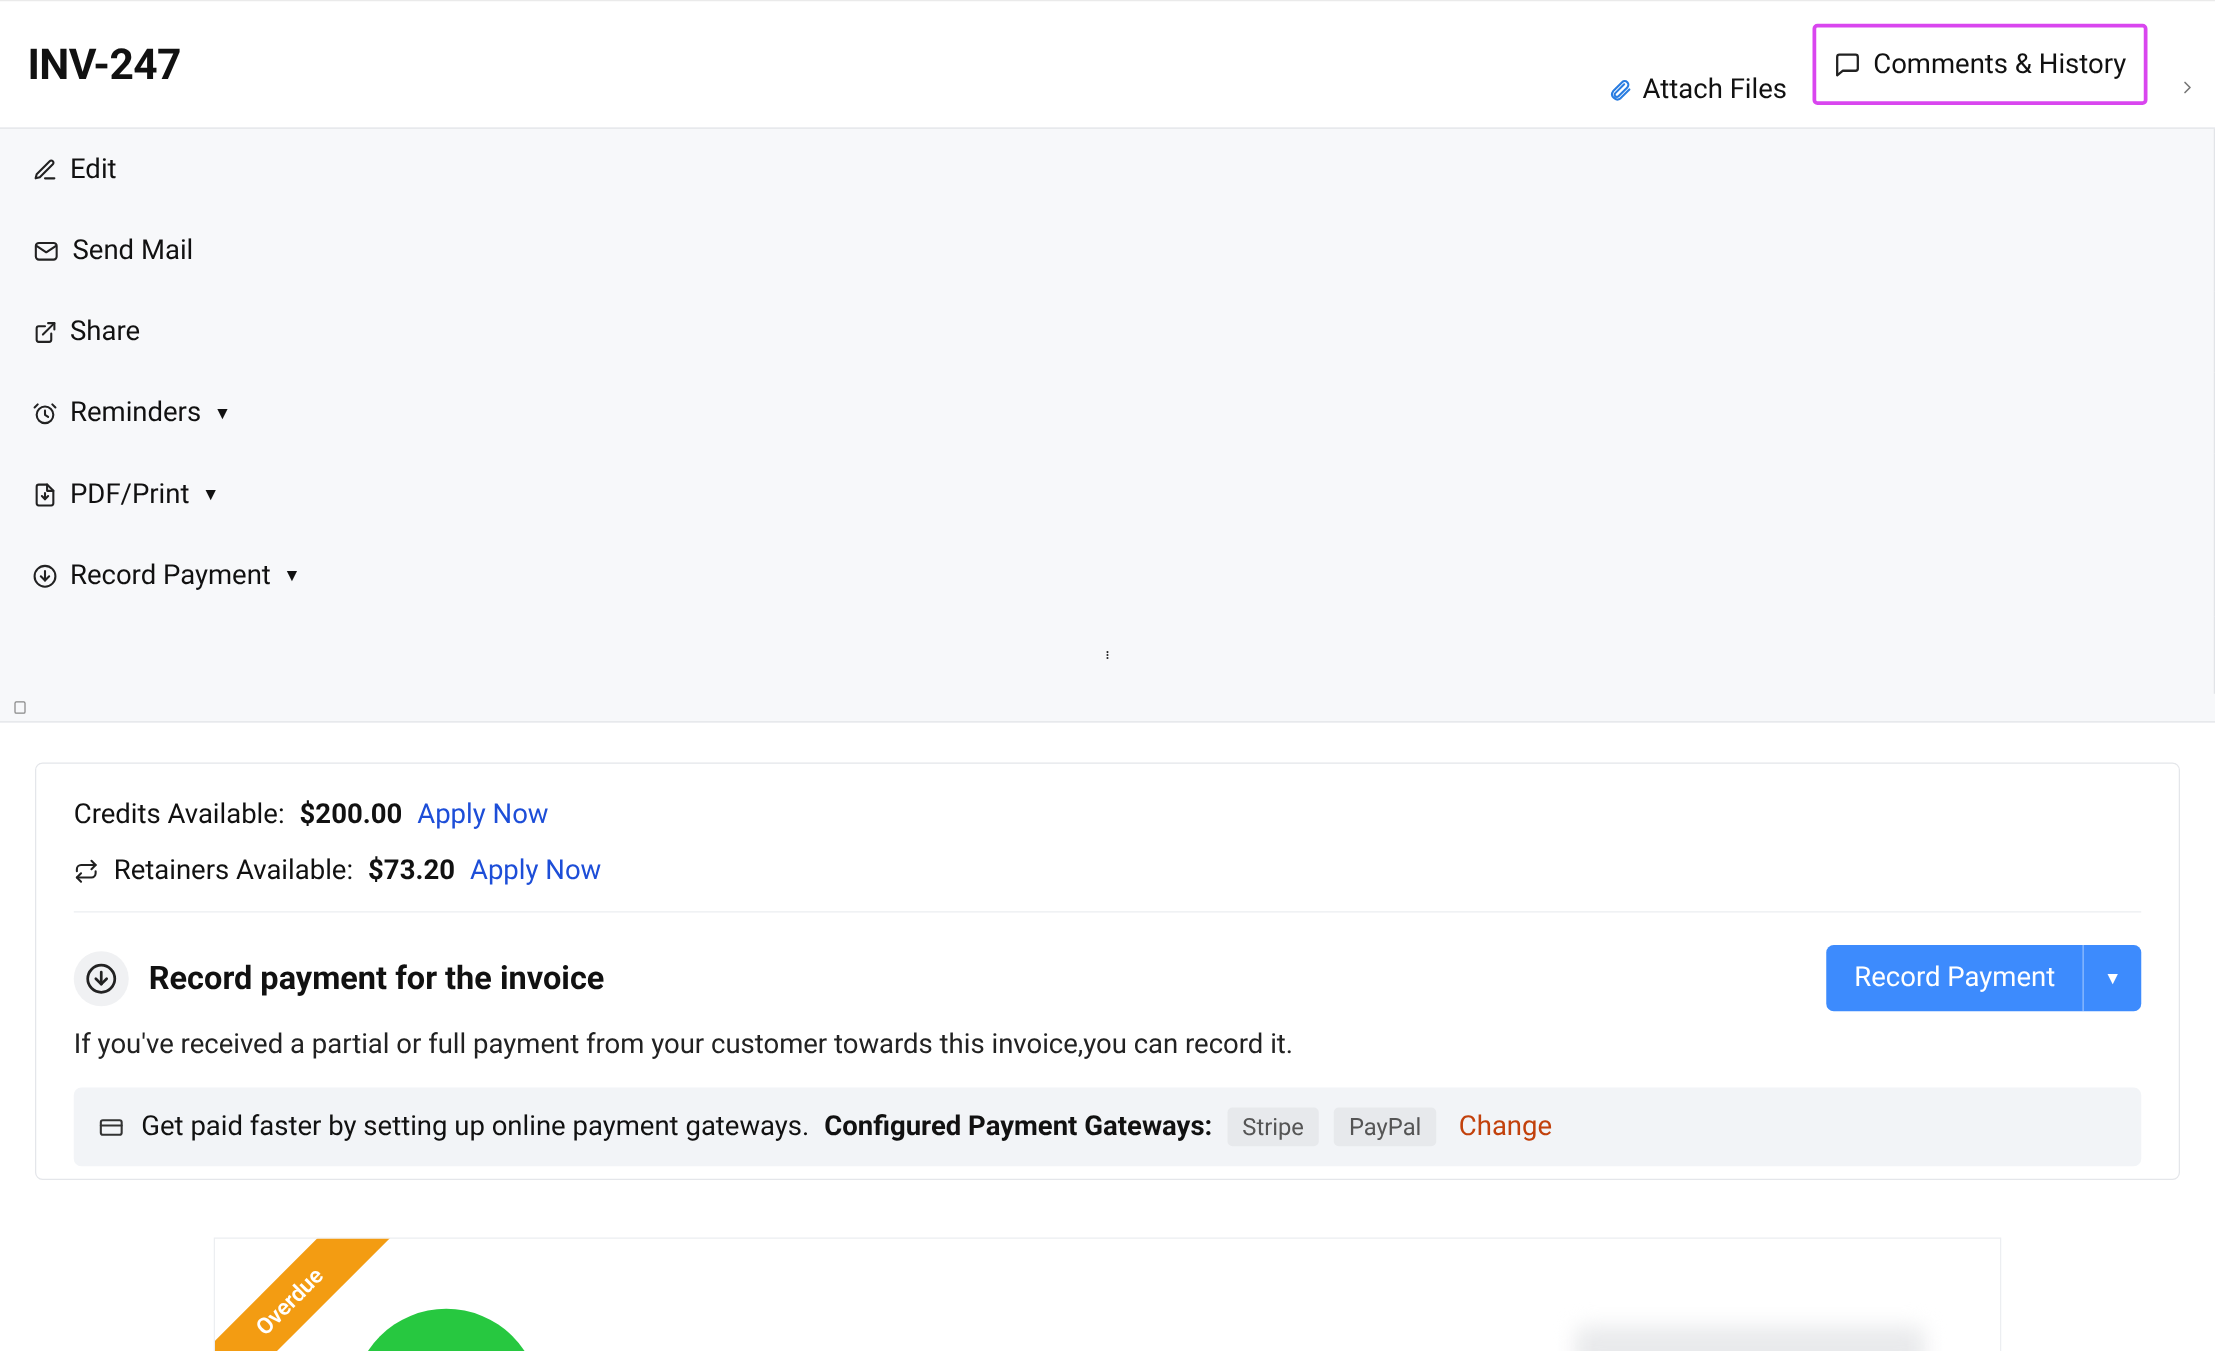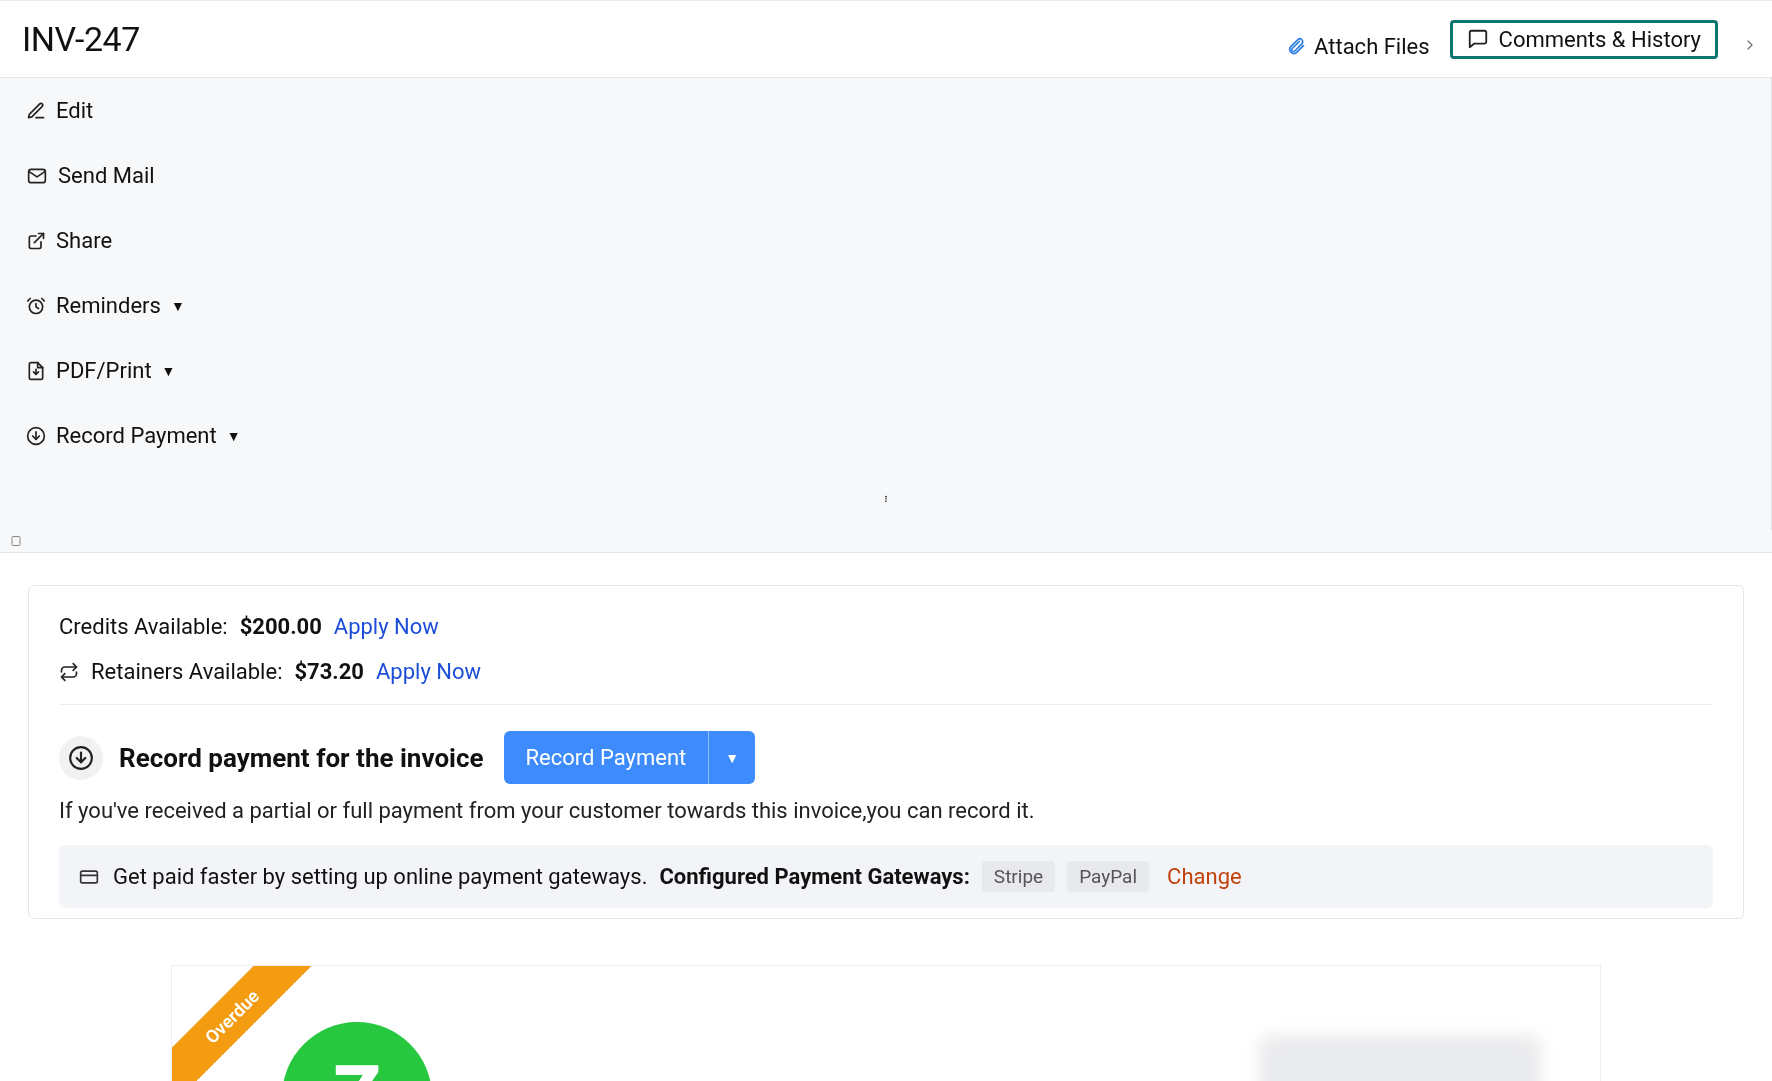--- a/index.html
+++ b/index.html
@@ -12,37 +12,37 @@
   }
   .topbar {
     display: flex;
     align-items: center;
     justify-content: space-between;
     padding: 18px 10px 18px 22px;
     border-top: 1px solid #eaeaea;
   }
   .page-title {
     font-size: 34px;
-    font-weight: 400;
+    font-weight: 700;
     letter-spacing: -0.5px;
   }
   .topbar-right {
     display: flex;
     align-items: flex-end;
     gap: 20px;
   }
   .attach-files {
     display: flex; align-items: center; gap: 8px;
     font-size: 22px; cursor: pointer;
   }
   .comments-history {
     display: flex; align-items: center; gap: 10px;
     font-size: 22px;
-    border: 3px solid #0f766e;
-    padding: 4px 14px;
+    border: 3px solid #d946ef;
+    padding: 17px 14px;
     border-radius: 4px;
     cursor: pointer;
   }
   .chevron-right {
     color: #555; font-size: 28px; cursor: pointer; padding: 0 4px;
   }
   
   .toolbar {
     display: flex;
     align-items: stretch;
@@ -76,21 +76,21 @@
   }
   .credit-row {
     display:flex; align-items:center; gap:12px;
     font-size: 22px;
     margin-bottom: 20px;
   }
   .credit-row .amt { font-weight:700; }
   .apply-link { color:#1d4ed8; cursor:pointer; }
   .divider { border:none; border-top:1px solid #eceef1; margin: 12px 0 26px 0; }
   .record-header {
-    display:flex; align-items:center; gap:20px;
+    display:flex; align-items:center; justify-content:space-between; gap:8px;
   }
   .record-left { display:flex; align-items:center; gap:16px; }
   .circle-icon {
     width:44px; height:44px; border-radius:50%;
     background:#f0f1f3; display:flex; align-items:center; justify-content:center;
   }
   .record-title { font-size:26px; font-weight:700; }
   .record-desc { font-size:22px; margin-top:14px; color:#222; }
   .btn-primary {
     display:flex; align-items:stretch;

